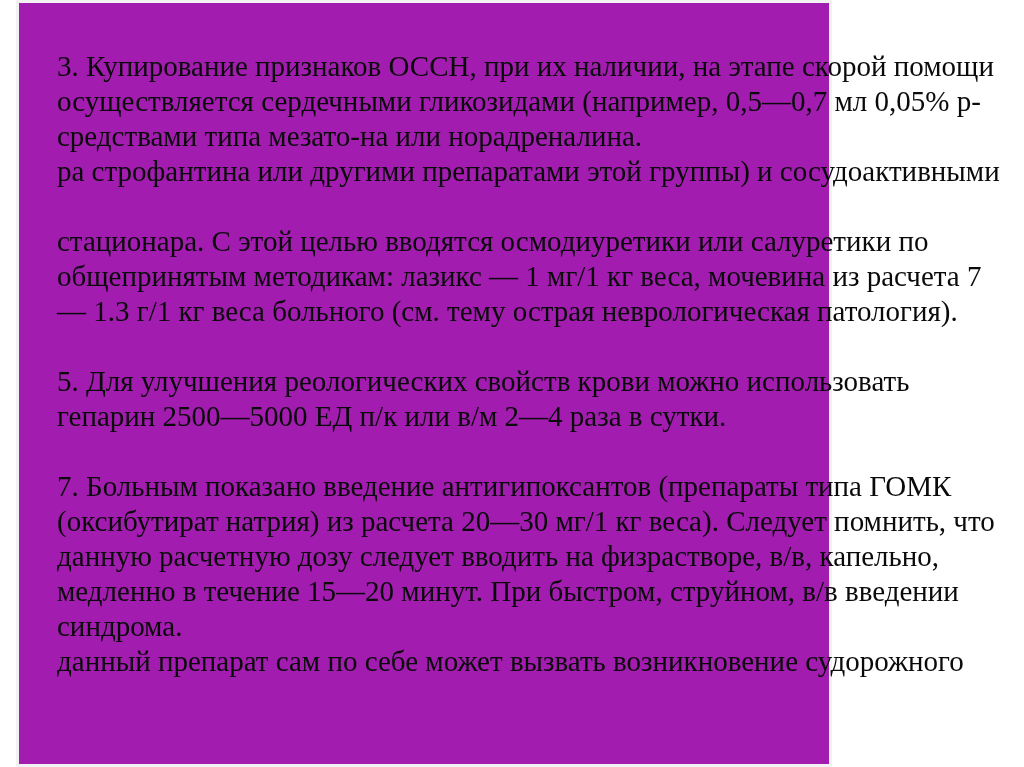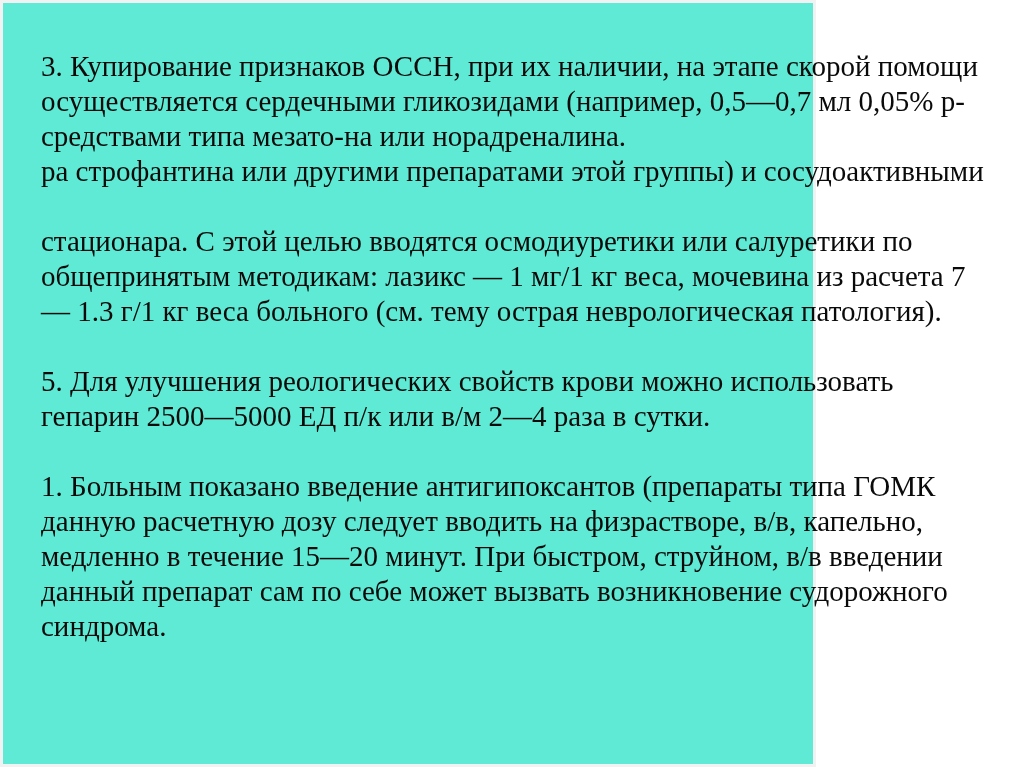--- a/index.html
+++ b/index.html
@@ -8,23 +8,24 @@
     width: 1024px;
     height: 767px;
     overflow: hidden;
     background: #ffffff;
   }
   .slide {
     position: absolute;
     inset: 0;
     width: 816px;
     height: 767px;
-    background: #5eead4;
+    background: #a21caf;
     border: 3px solid #f2f2f2;
     box-sizing: border-box;
+    margin-left: 16px;
   }
   .text-block {
     position: absolute;
     left: 38px;
     top: 46px;
     right: 14px;
     color: #0a0a0a;
     font-family: "Liberation Serif", "DejaVu Serif", serif;
     font-size: 29px;
     line-height: 35px;
@@ -57,21 +58,22 @@
       <div class="text-line">общепринятым методикам: лазикс — 1 мг/1 кг веса, мочевина из расчета 7</div>
       <div class="text-line">— 1.3 г/1 кг веса больного (см. тему острая неврологическая патология).</div>
     </div>
 
     <div class="paragraph">
       <div class="text-line">5. Для улучшения реологических свойств крови можно использовать</div>
       <div class="text-line">гепарин 2500—5000 ЕД п/к или в/м 2—4 раза в сутки.</div>
     </div>
 
     <div class="paragraph">
-      <div class="text-line">1. Больным показано введение антигипоксантов (препараты типа ГОМК</div>
+      <div class="text-line">7. Больным показано введение антигипоксантов (препараты типа ГОМК</div>
+      <div class="text-line">(оксибутират натрия) из расчета 20—30 мг/1 кг веса). Следует помнить, что</div>
       <div class="text-line">данную расчетную дозу следует вводить на физрастворе, в/в, капельно,</div>
       <div class="text-line">медленно в течение 15—20 минут. При быстром, струйном, в/в введении</div>
+      <div class="text-line">синдрома.</div>
       <div class="text-line">данный препарат сам по себе может вызвать возникновение судорожного</div>
-      <div class="text-line">синдрома.</div>
     </div>
 
   </div>
 </div>
 
 </body></html>

